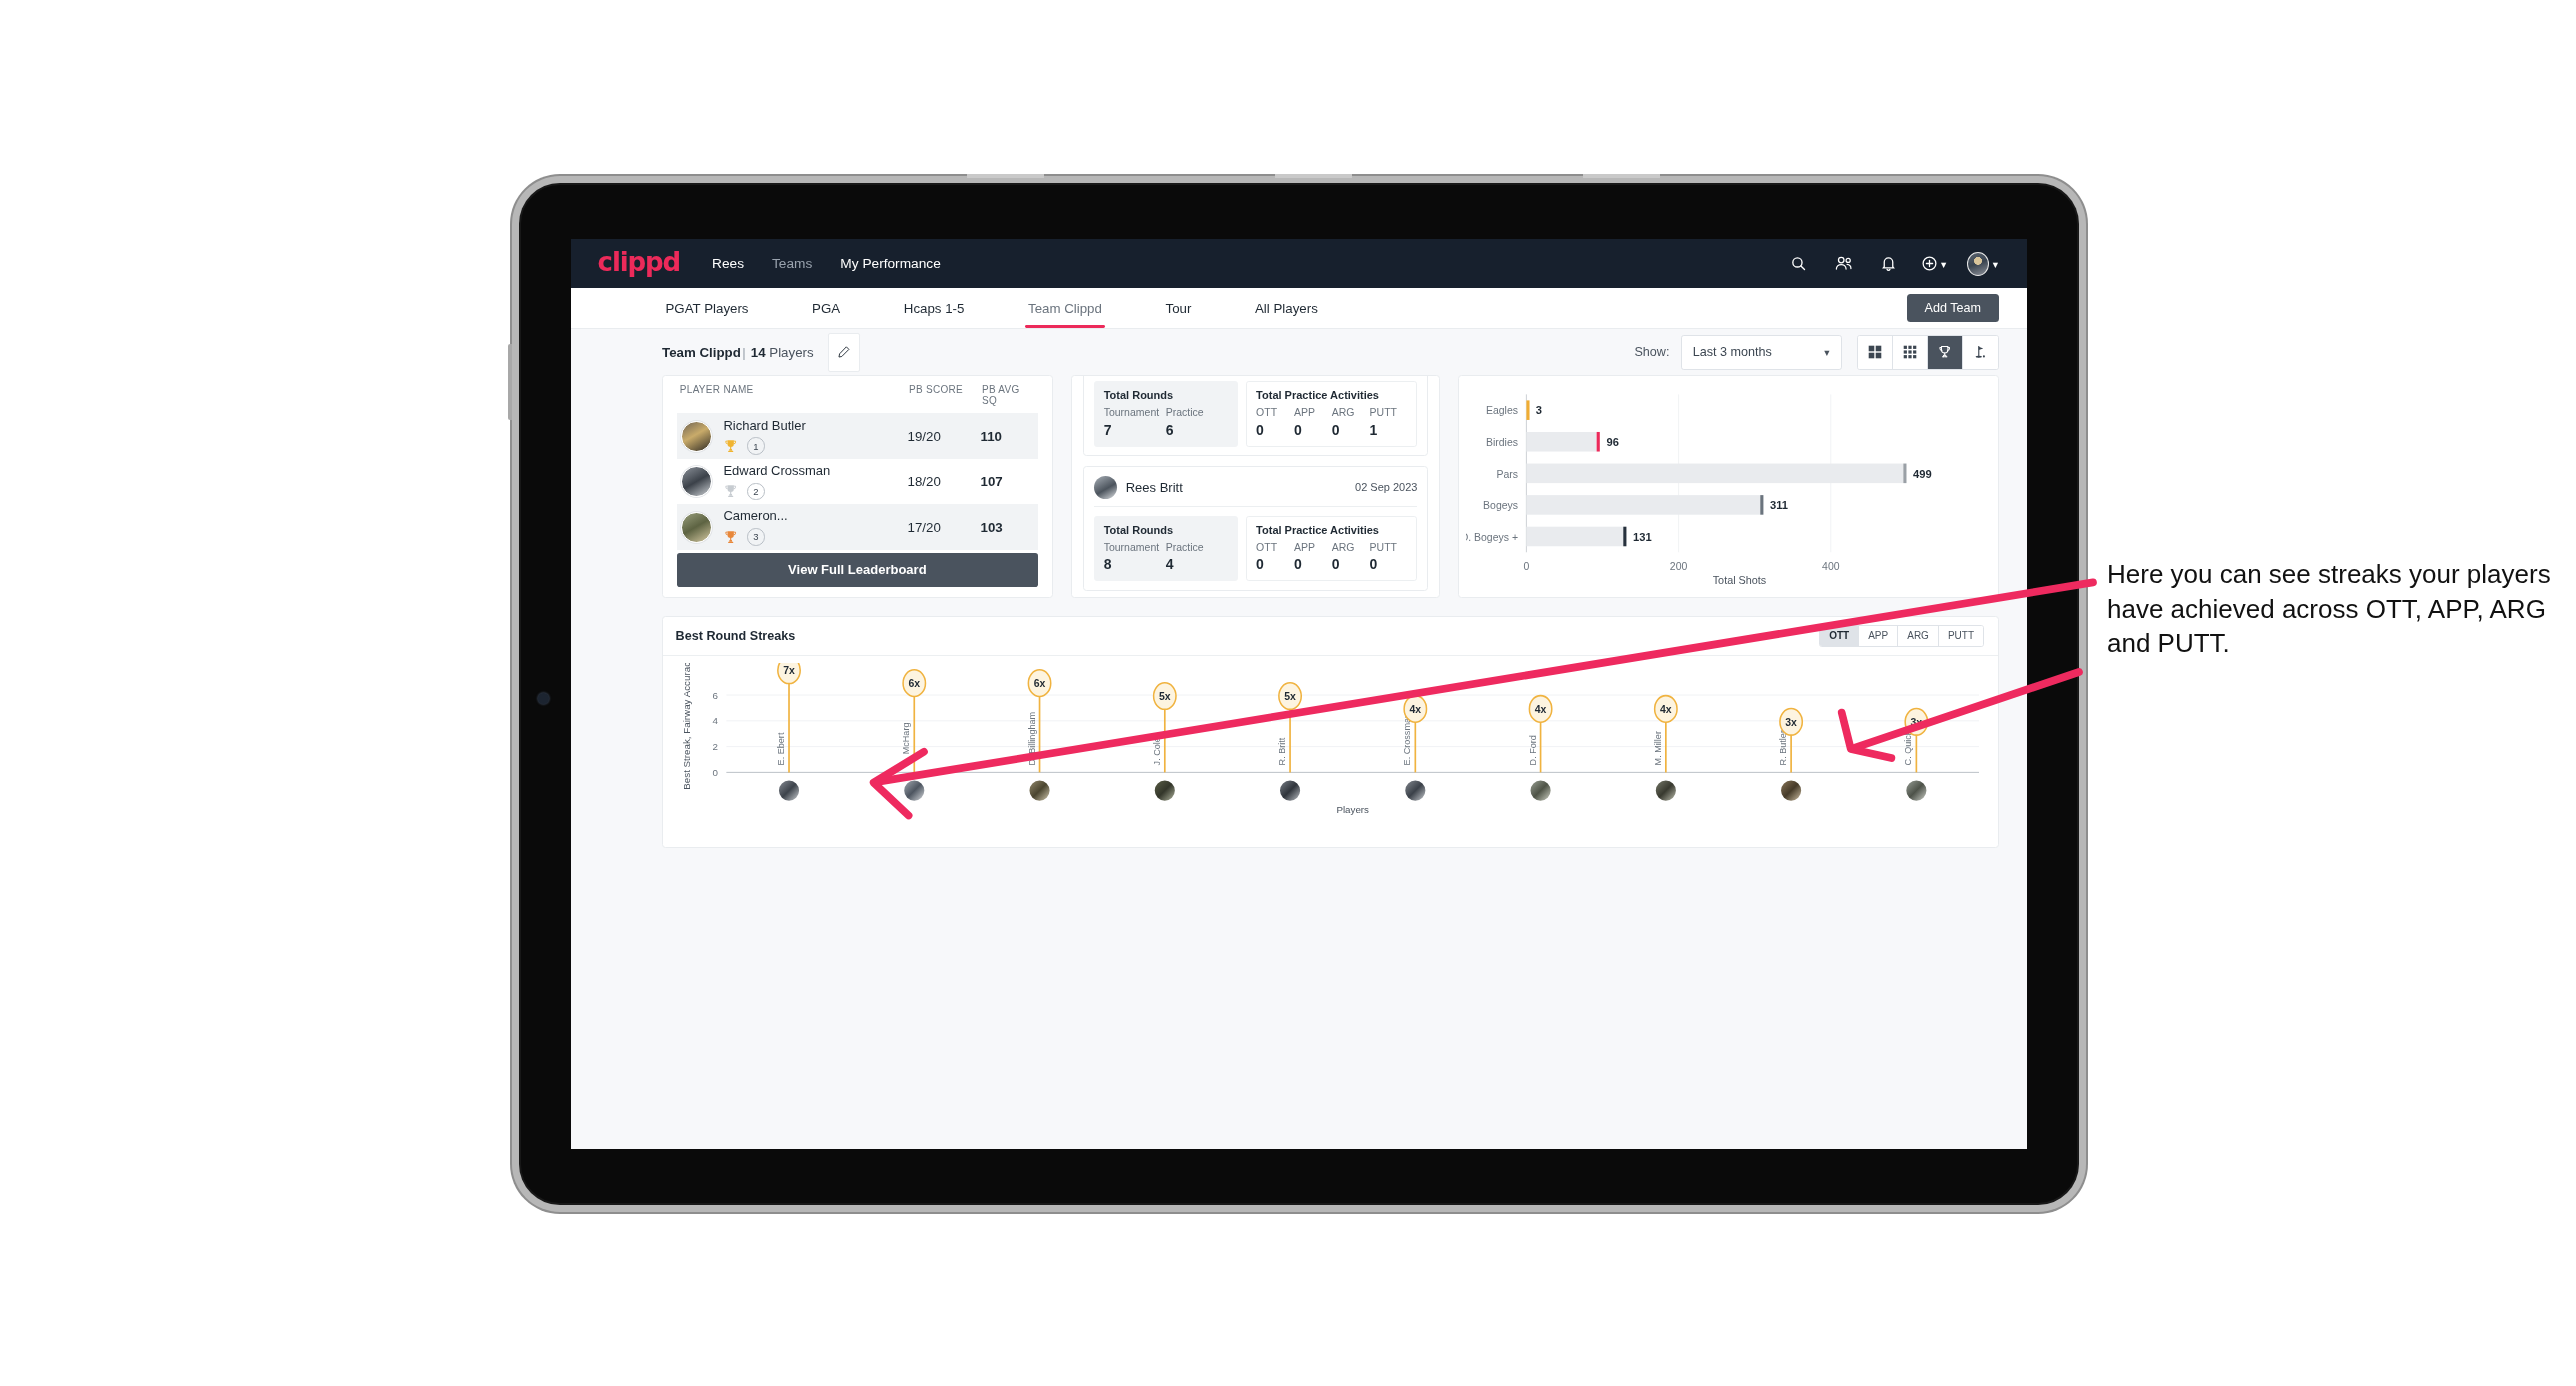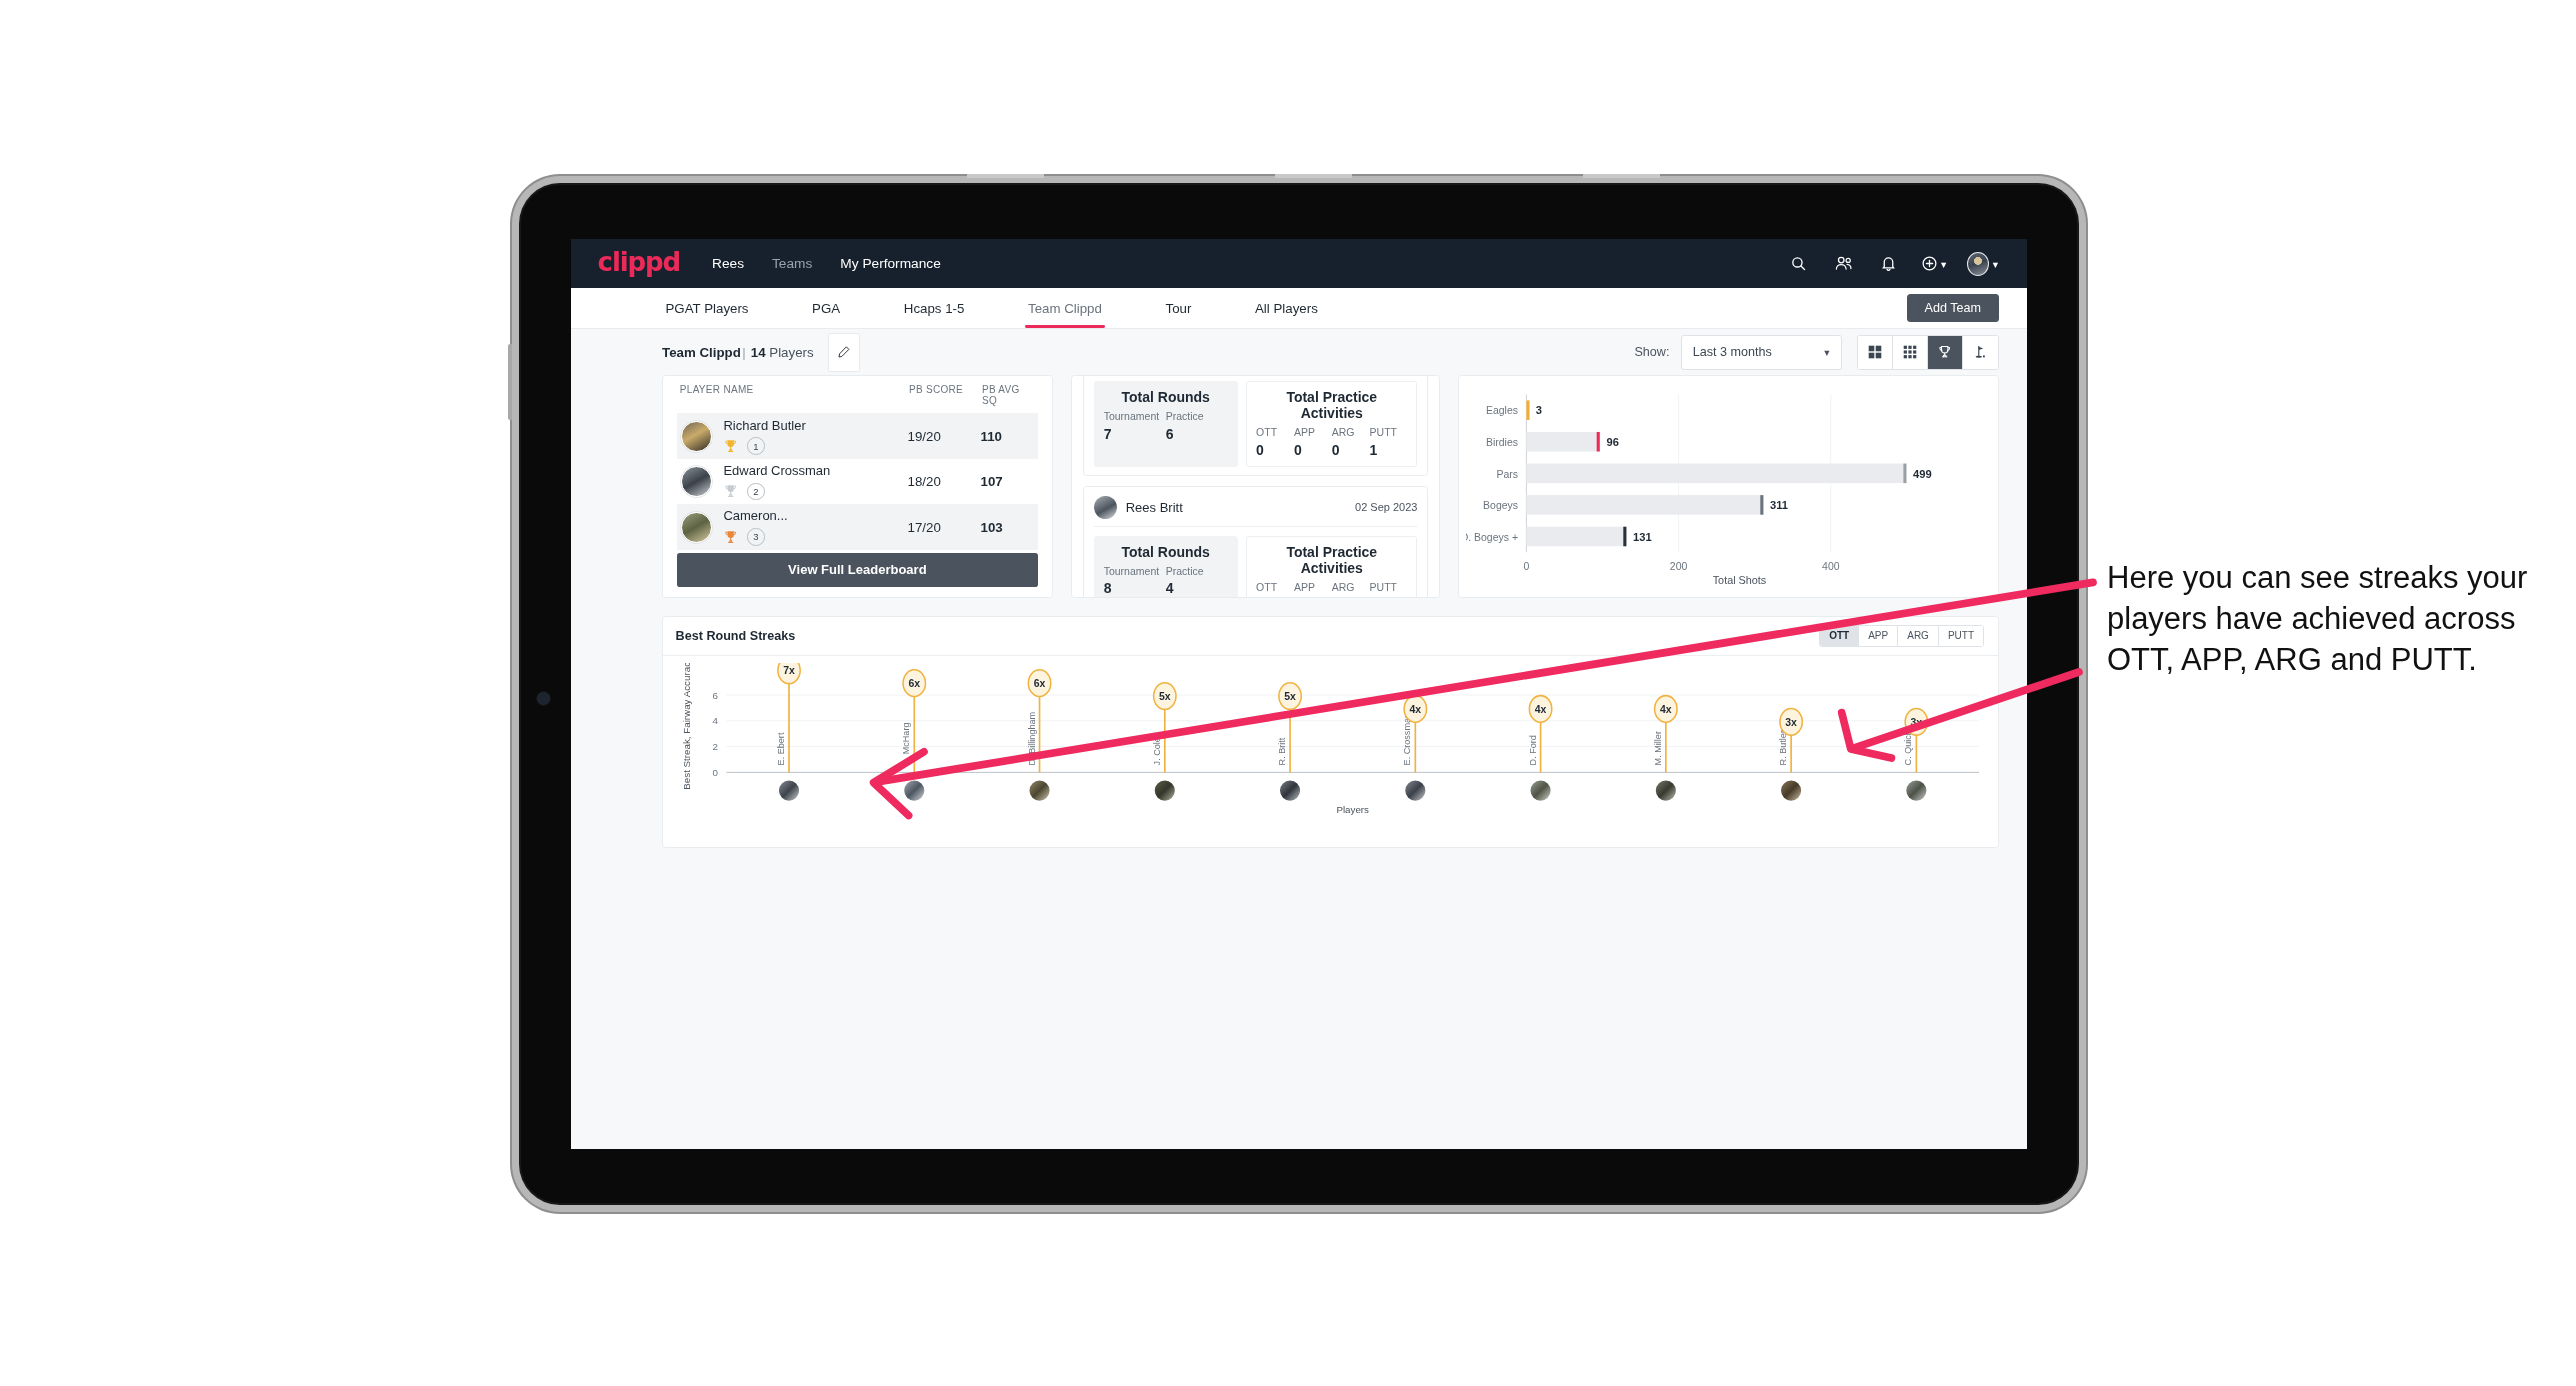--- a/index.html
+++ b/index.html
@@ -316,21 +316,21 @@
   .ac-name { font-size: 13px; color: #1f2933; flex: 1; }
   .ac-date { font-size: 11px; color: #4a535e; }
   .ac-body { display: flex; gap: 8.4px; }
   .ac-block {
     border: 0.7px solid #eceff1;
     border-radius: 2.8px;
     padding: 7px 9px 8.4px 9px;
   }
   .ac-block.rounds { flex: 1; background: #f1f3f5; border-color: #f1f3f5; }
   .ac-block.practice { flex: 1.22; background: #ffffff; }
-  .ac-block-title { font-size: 14px; font-weight: 700; color: #1f2933; margin-bottom: 4.9px; text-align: center; }
+  .ac-block-title { font-size: 11px; font-weight: 700; color: #1f2933; margin-bottom: 4.9px; }
   .ac-cols { display: flex; }
   .ac-col { flex: 1; }
   .ac-col-label { font-size: 10.5px; color: #6b747e; margin-bottom: 3.5px; }
   .ac-col-value { font-size: 14px; font-weight: 700; color: #1f2933; }
 
   
   #scoring-panel {
     flex: 1;
     position: relative;
     padding: 9.8px 12.6px 7px 7px;
@@ -383,21 +383,21 @@
     position: relative;
     margin: 7px 12.6px 0 12.6px;
     height: 153px;
   }
 
   
   #annotation-text {
     position: absolute;
     left: 2107px; top: 557px;
     width: 448px;
-    font-size: 31px;
+    font-size: 26px;
     line-height: 1.33;
     color: #111111;
     font-family: "Liberation Sans", sans-serif;
   }
   #annotation-arrows {
     position: absolute;
     left: 0; top: 0;
     width: 2576px; height: 1386px;
     pointer-events: none;
   }

